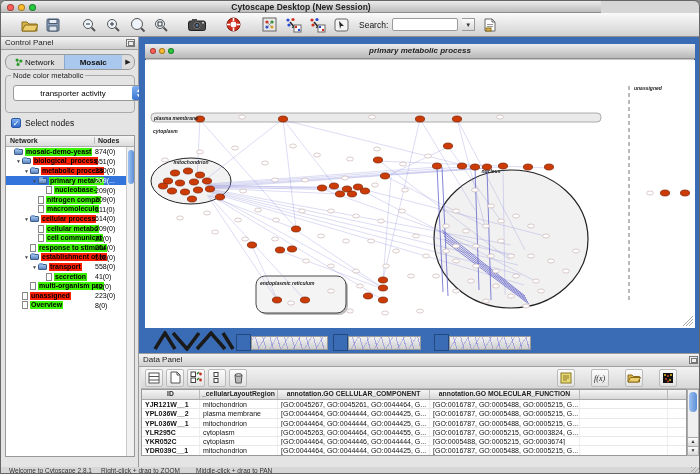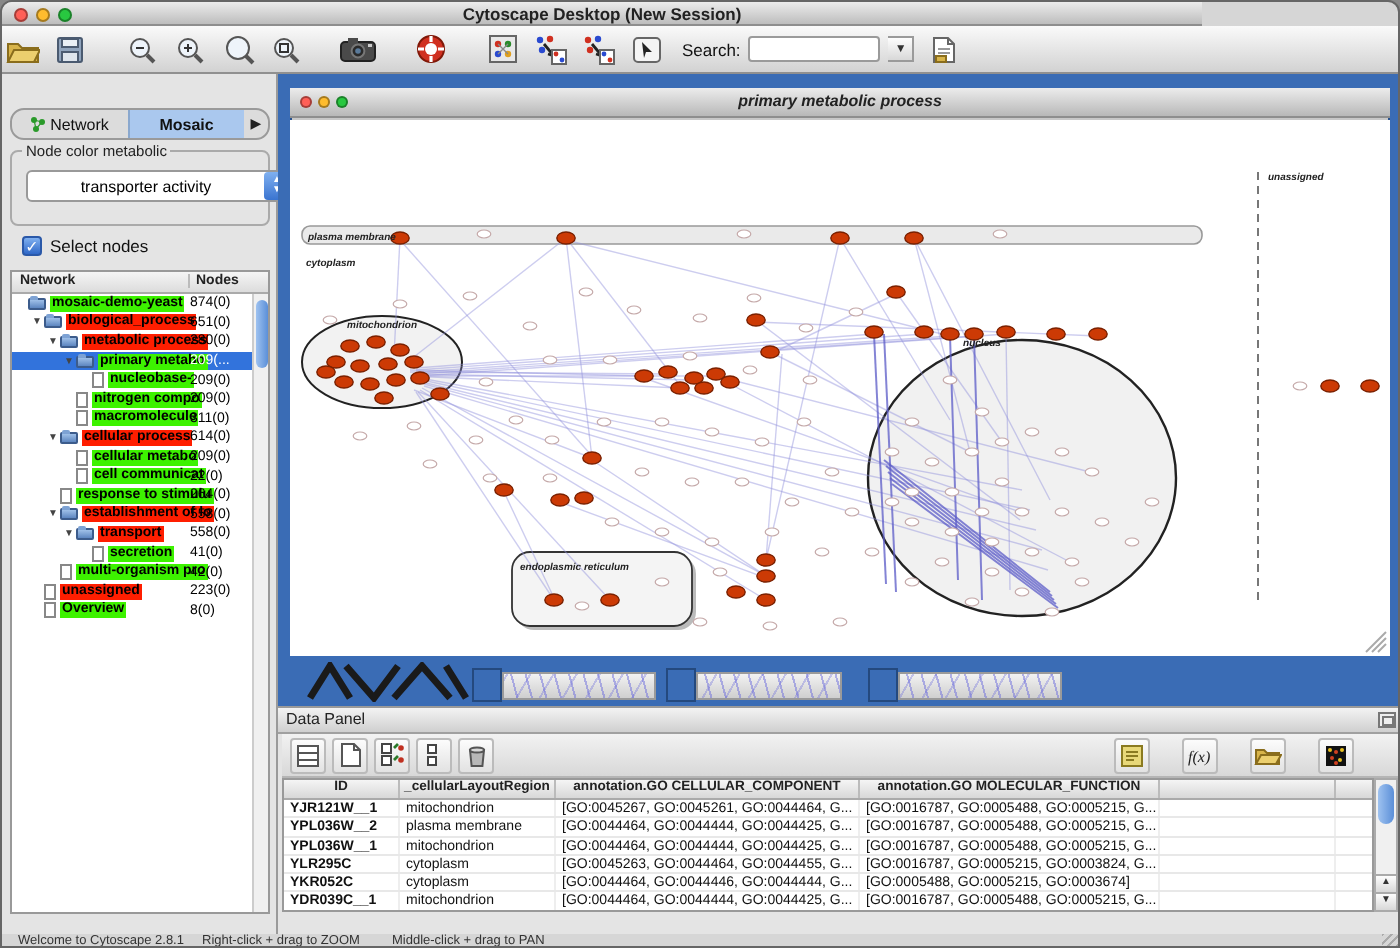--- a/index.html
+++ b/index.html
@@ -11,21 +11,21 @@
   .titlebar{position:absolute;left:0;top:0;width:600px;height:12px;
     background:linear-gradient(#ececec,#bdbdbd);border-bottom:1px solid #8e8e8e;}
   .title-text{position:absolute;left:0;right:0;top:1px;text-align:center;
     font-size:8.5px;font-weight:bold;color:#222;}
   .lights{position:absolute;left:6px;top:3px;display:flex;gap:4px;}
   .light{width:7px;height:7px;border-radius:50%;border:0.5px solid rgba(0,0,0,.35);}
   .l-red{background:#ff5f57}.l-yel{background:#febc2e}.l-grn{background:#28c840}
   
   .toolbar{position:absolute;left:0;top:12px;width:700px;height:24px;
     background:linear-gradient(#fafafa,#d2d2d2);border-bottom:1px solid #909090;
-    display:flex;align-items:center;padding-left:0;gap:4px;}
+    display:flex;align-items:center;padding-left:18px;gap:4px;}
   .tbtn{width:20px;height:19px;display:flex;align-items:center;justify-content:center;}
   .tsep{width:8px;height:1px;}
   .search-label{font-size:8.5px;color:#111;margin-left:4px;}
   .search-input{width:66px;height:13px;border:1px solid #9a9a9a;border-radius:2px;
     background:#fff;font-size:8px;padding:0 2px;}
   .combo-arrow-btn{width:13px;height:13px;border:1px solid #9a9a9a;border-left:none;
     background:linear-gradient(#fdfdfd,#d8d8d8);font-size:6px;color:#333;
     display:flex;align-items:center;justify-content:center;}
   
   .cpanel{position:absolute;left:0;top:36px;width:138px;height:430px;background:#e4e4e4;
@@ -246,20 +246,24 @@
           <path d="M2 1 h7 l3 3 v9 h-10 z" fill="#fff" stroke="#666"></path>
           <path d="M9 1 v3 h3" fill="none" stroke="#666"></path>
           <rect x="4" y="6" width="6" height="1" fill="#999"></rect>
           <rect x="4" y="8" width="6" height="1" fill="#999"></rect>
           <rect x="3" y="10" width="5" height="3" fill="#d8b44a" stroke="#8a6d1c"></rect>
         </svg>
     </span>
   </div>
 
   <div class="cpanel">
+    <div class="panel-head">
+      <span>Control Panel</span>
+      <span class="float-icon"></span>
+    </div>
     <div class="cp-tabs">
       <span class="cp-tab">
         <svg width="8" height="8">
             <circle cx="2" cy="2" r="1.5" fill="#2a9a2a"></circle>
             <circle cx="6" cy="3" r="1.5" fill="#2a9a2a"></circle>
             <circle cx="3" cy="6.5" r="1.5" fill="#2a9a2a"></circle>
             <path d="M2 2 L6 3 L3 6.5 Z" fill="none" stroke="#2a9a2a" stroke-width="0.6"></path>
           </svg>
         <span>Network</span>
       </span>

